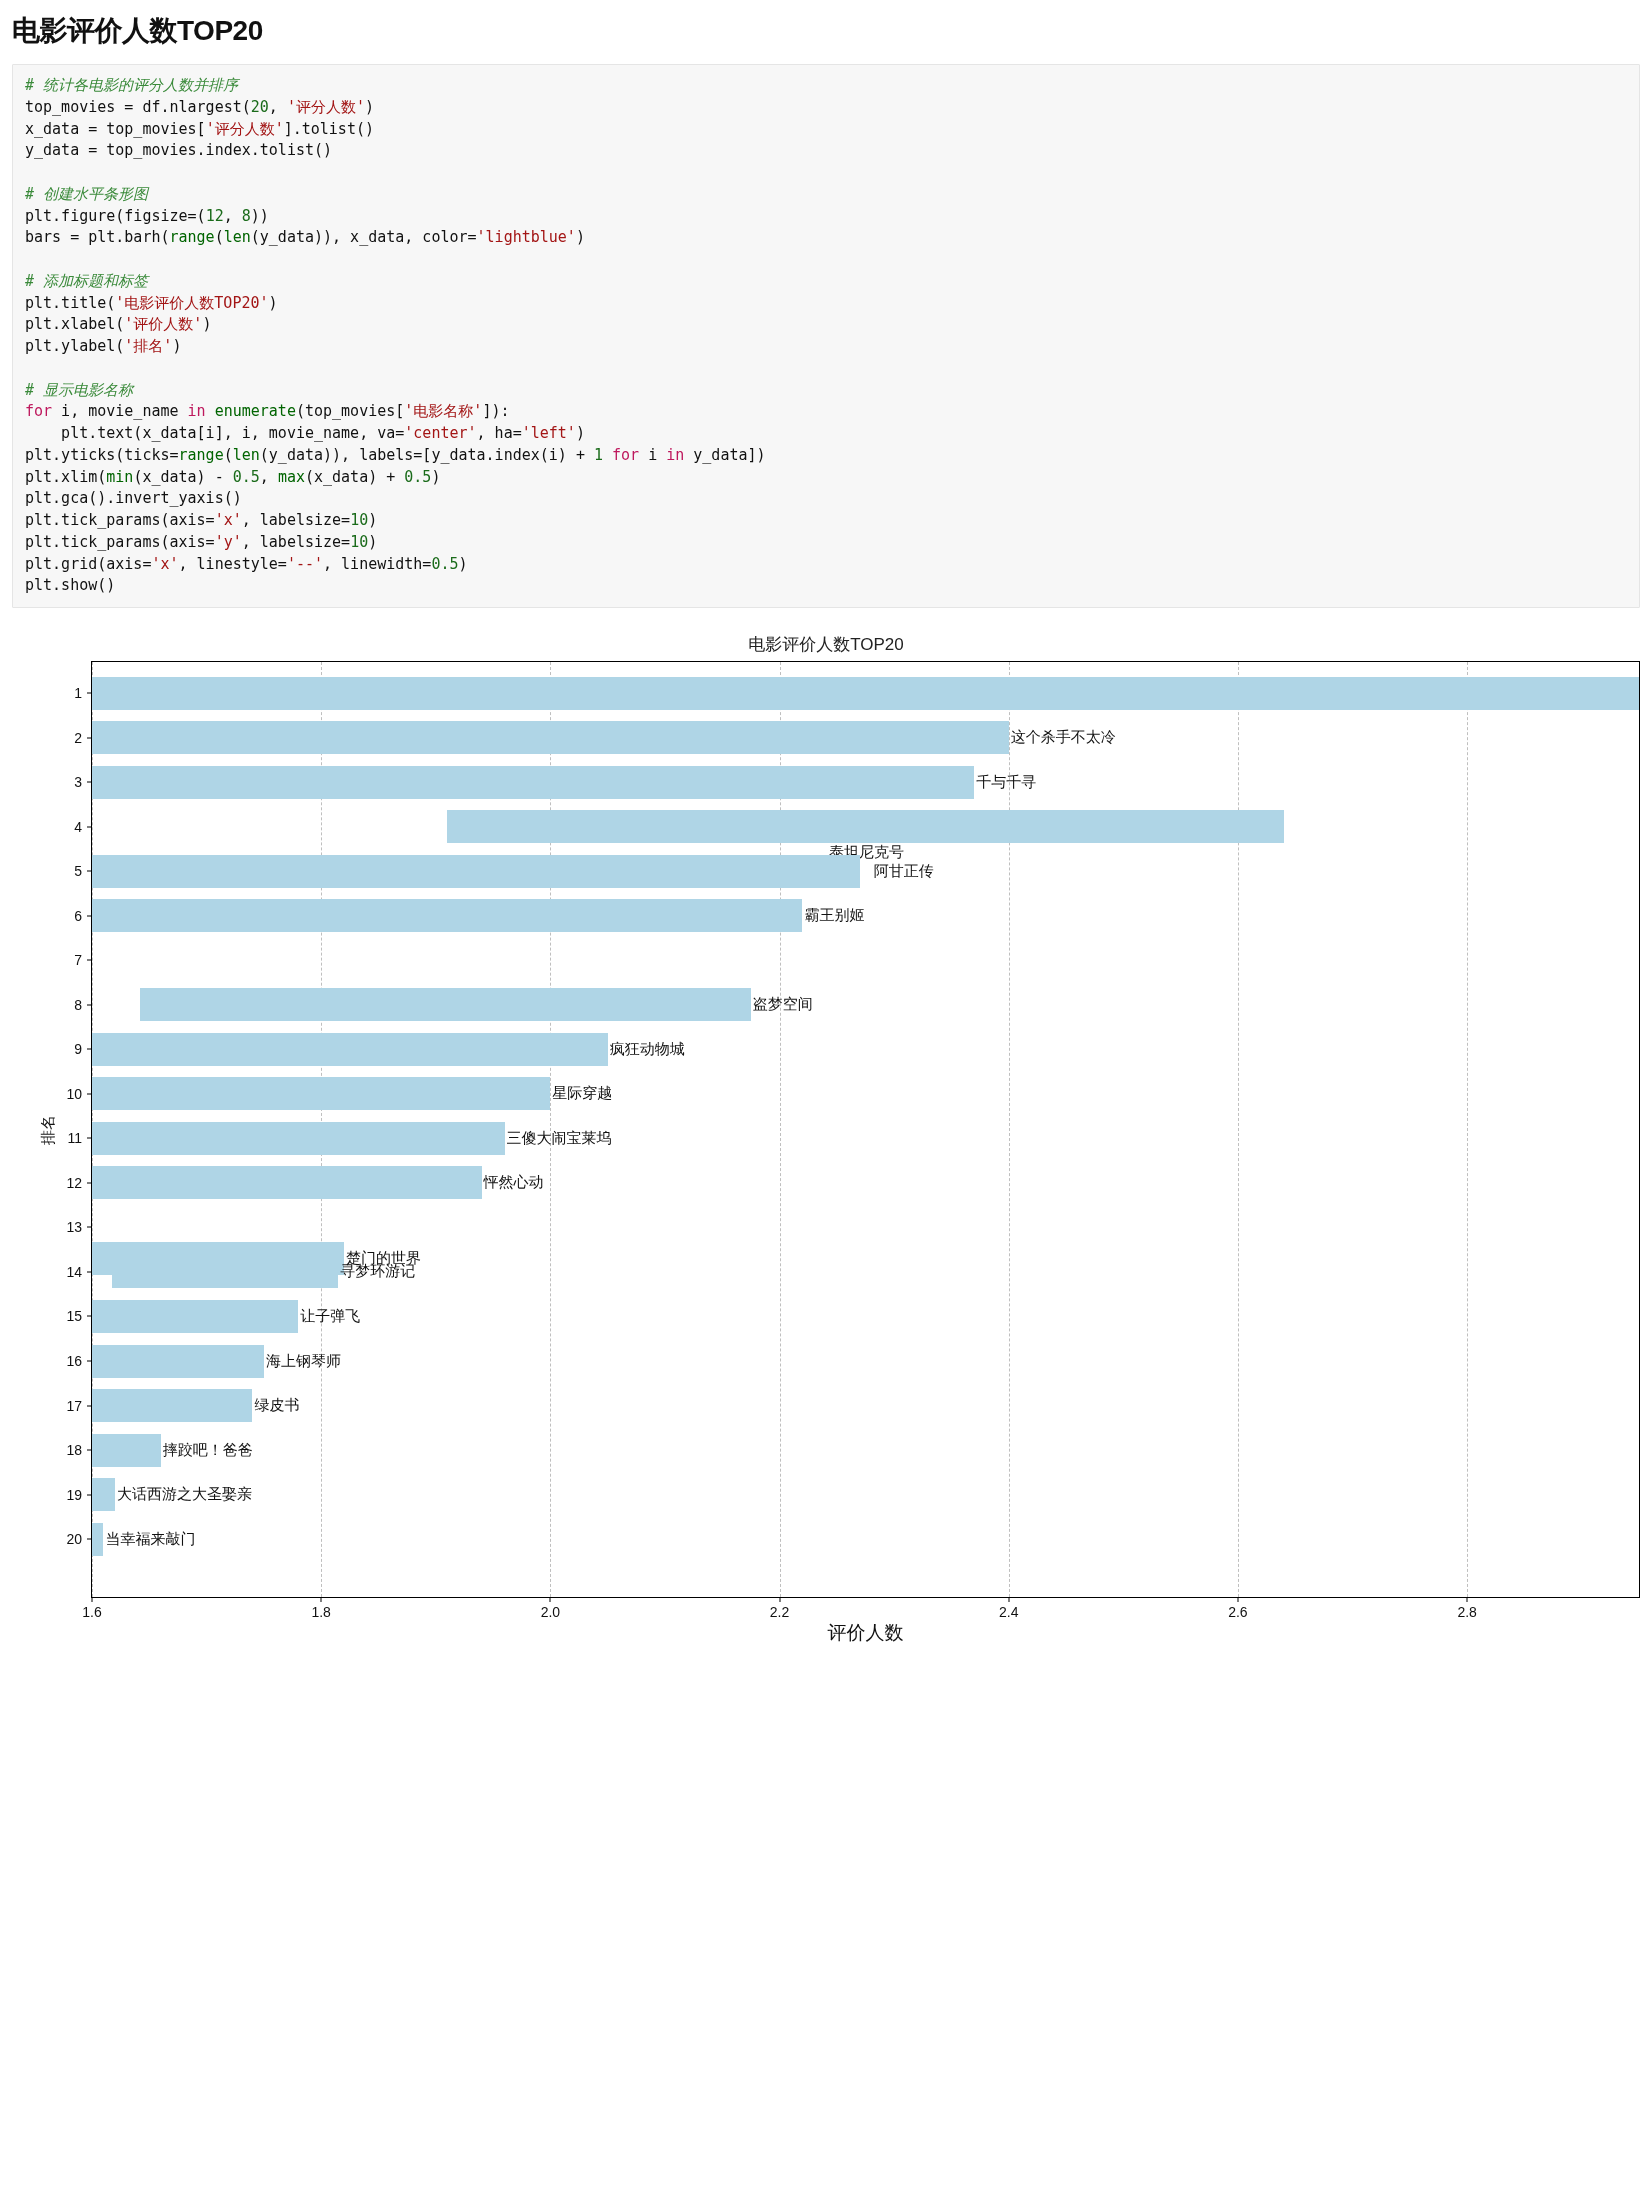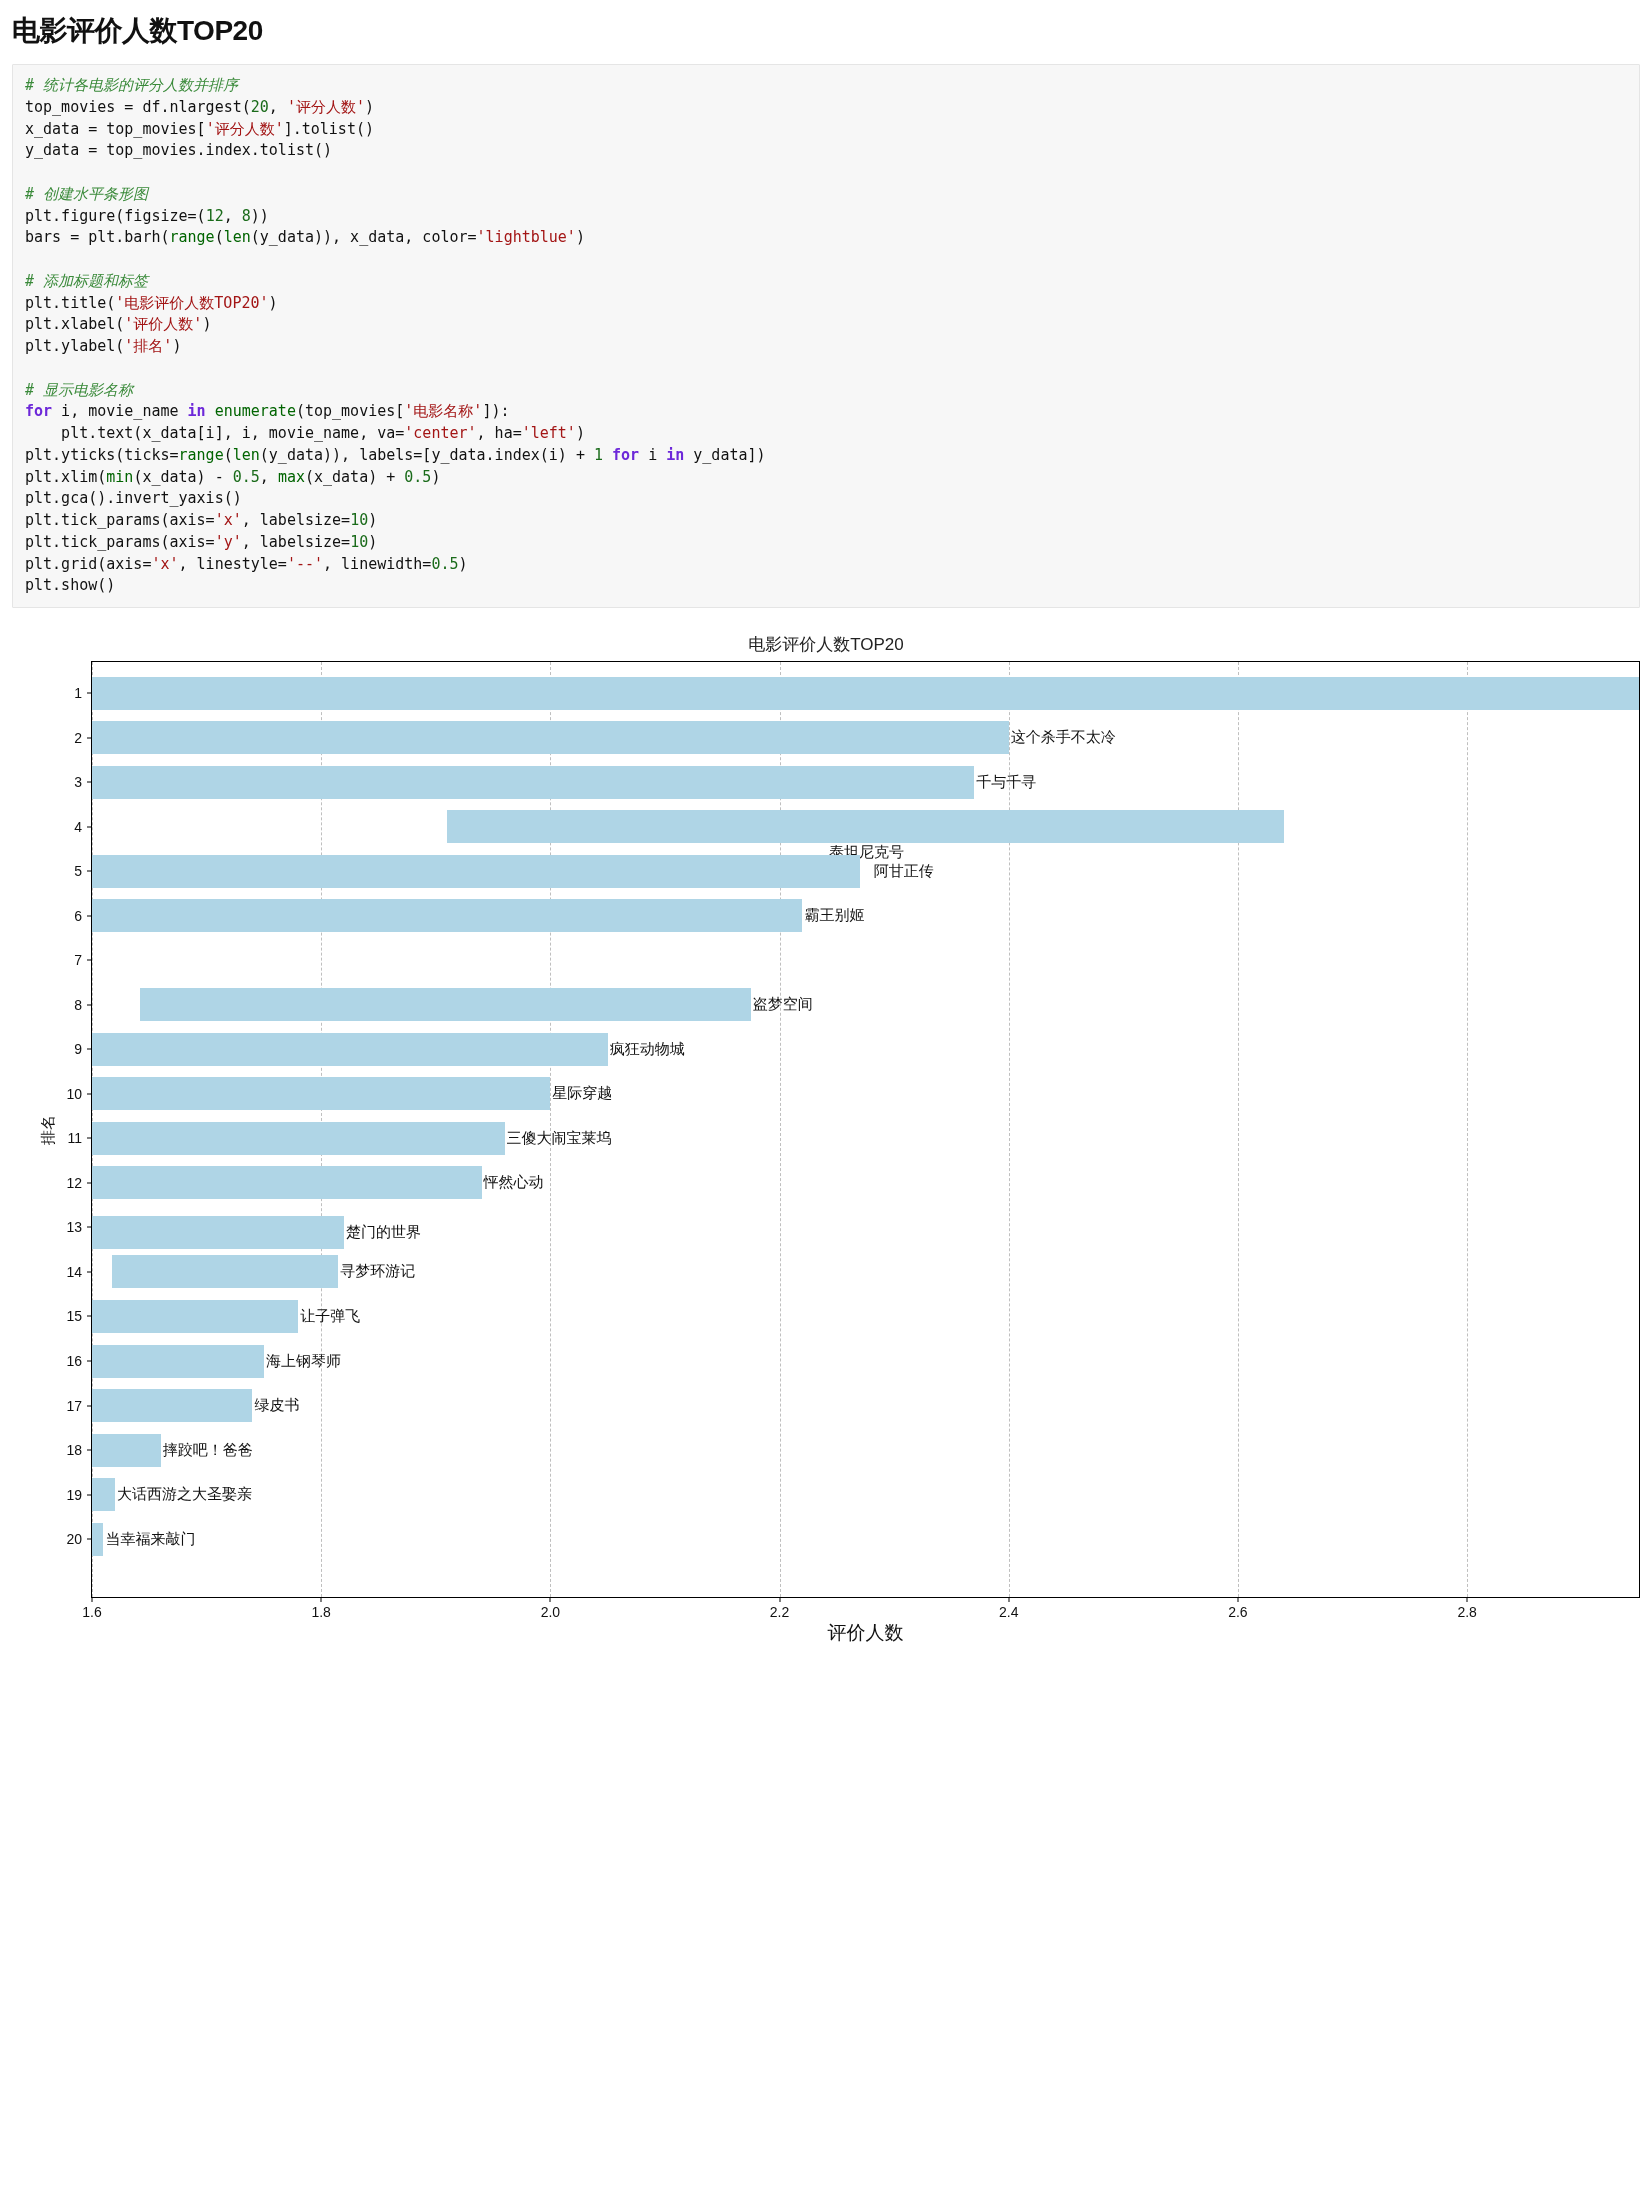--- a/index.html
+++ b/index.html
@@ -25,21 +25,21 @@
     font-size: 15px;
     line-height: 1.45;
     white-space: pre;
     overflow-x: auto;
     color: #111;
     margin-bottom: 15px;
   }
   .c-comment { color: #3a8a3a; font-style: italic; }
   .c-str     { color: #a31515; }
   .c-num     { color: #1a6b1a; }
-  .c-kw      { color: #6d28d9; font-weight: bold; }
+  .c-kw      { color: #be185d; font-weight: normal; }
   .c-builtin { color: #006400; }
 
   
   .chart-wrap {
     position: relative;
     width: 100%;
     padding: 10px 0 59px 79px; 
     font-family: Arial, "Microsoft YaHei", sans-serif;
   }
   .chart-title {
@@ -247,21 +247,21 @@
         <div class="bar-label">三傻大闹宝莱坞</div>
       </div>
       <div class="ytick" style="top: 476px;">11</div>
       <div class="ytick-mark" style="top: 476px;"></div>
       <div class="bar-row" style="top: 504px; height: 33px; width: 100%;">
         <div class="bar" style="width: 25.1852%;"></div>
         <div class="bar-label">怦然心动</div>
       </div>
       <div class="ytick" style="top: 521px;">12</div>
       <div class="ytick-mark" style="top: 521px;"></div>
-      <div class="bar-row" style="top: 554px; height: 33px; width: 100%; align-items: center;">
+      <div class="bar-row" style="top: 580px; height: 33px; width: 100%; align-items: center;">
         <div class="bar" style="width: 16.2963%;"></div>
         <div class="bar-label">楚门的世界</div>
       </div>
       <div class="ytick" style="top: 565px;">13</div>
       <div class="ytick-mark" style="top: 565px;"></div>
       <div class="bar-row" style="top: 593px; height: 33px; width: 100%; padding-left: 20px;">
         <div class="bar" style="width: 14.8148%;"></div>
         <div class="bar-label">寻梦环游记</div>
       </div>
       <div class="ytick" style="top: 610px;">14</div>

